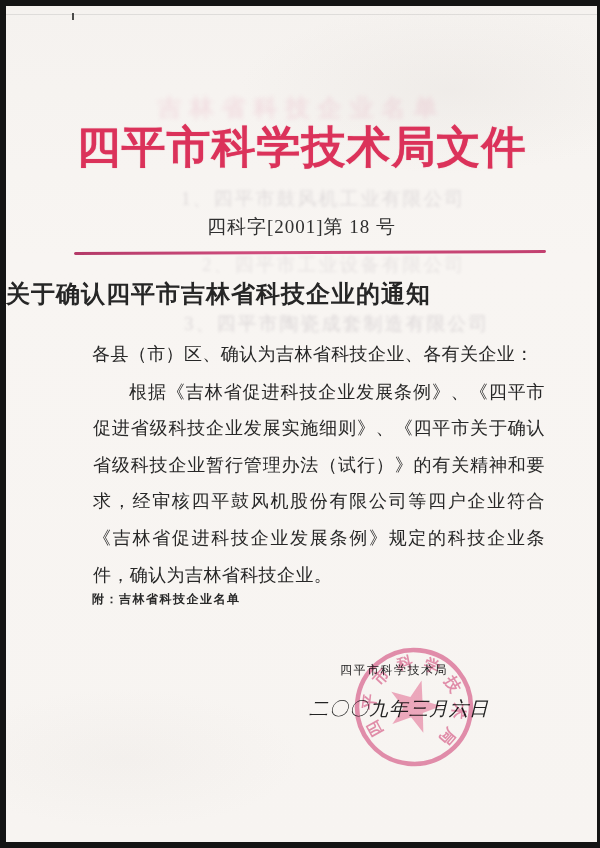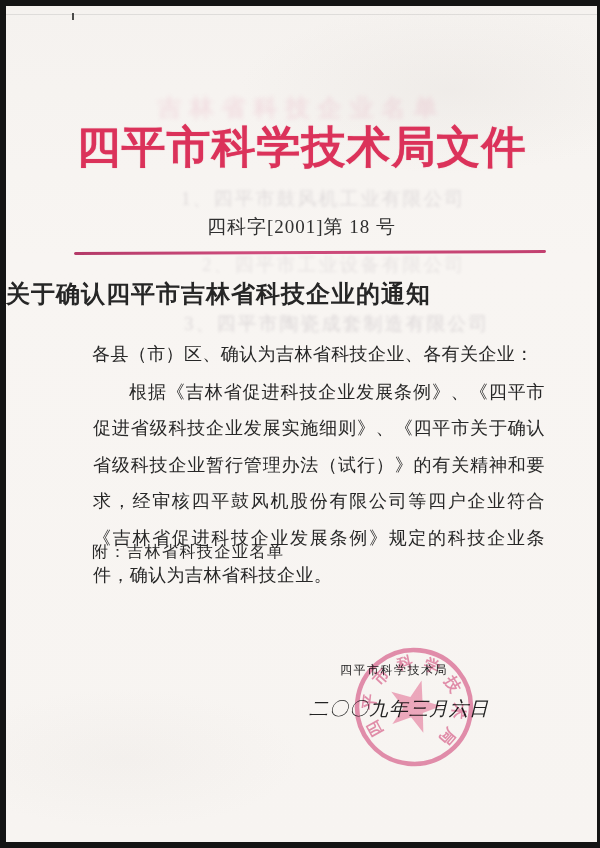--- a/index.html
+++ b/index.html
@@ -81,22 +81,22 @@
   .body-block{
     position:absolute;left:86px;top:330px;width:454px;
     font-size:18px;
     line-height:36.6px;
     color:#272727;
     text-align:justify;
     letter-spacing:0.4px;
   }
   .body-block p{margin:1px;text-indent:2em;}
   .attachment{
-    position:absolute;left:86px;top:536px;
-    font-size:16px;color:#272727;letter-spacing:1.5px;
+    position:absolute;left:86px;top:585px;
+    font-size:12px;color:#272727;letter-spacing:1.5px;font-weight:bold;
   }
   .sign-org{
     position:absolute;left:308px;top:656px;
     font-size:12px;color:#232323;letter-spacing:1.5px;margin-left:26px;
   }
   .sign-date{
     position:absolute;left:303px;top:690px;
     font-size:19px;color:#232323;letter-spacing:1px;font-style:italic;
   }
   .seal{

